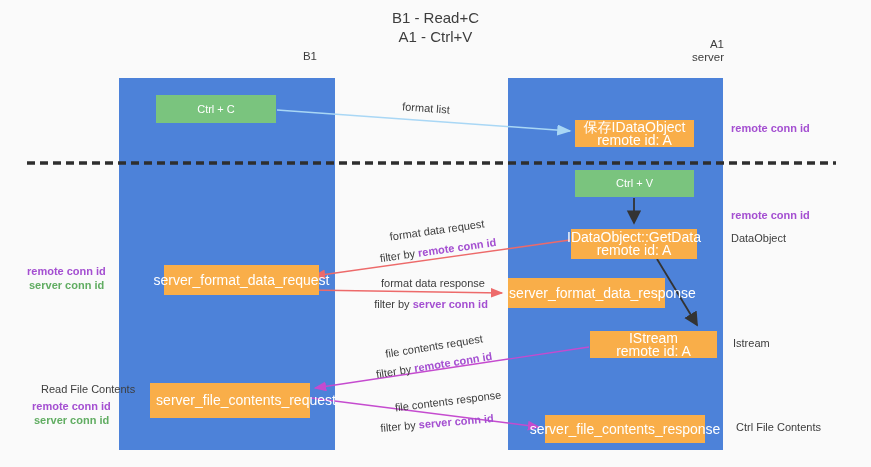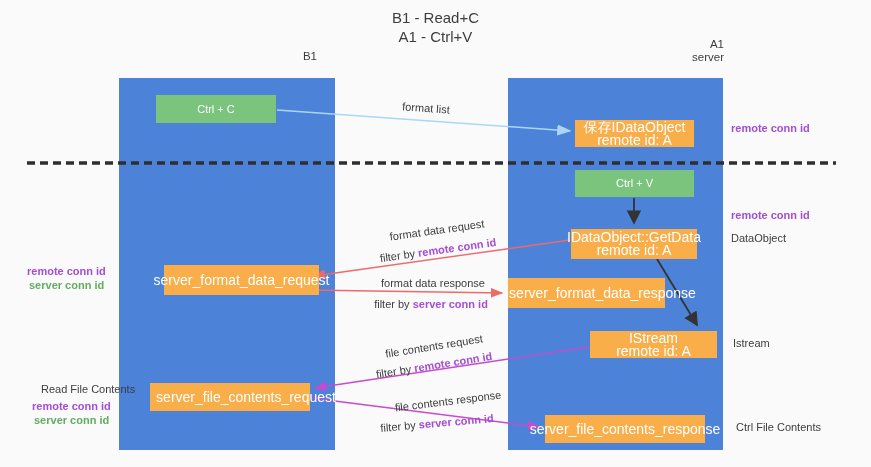--- a/index.html
+++ b/index.html
@@ -110,21 +110,21 @@
 
   <div class="node orange" style="left:508px; top:278px; width:157px; height:30px;padding-left:32px;">
     <div>server_format_data_response</div>
   </div>
 
   <div class="node orange" style="left:590px; top:331px; width:127px; height:27px;">
     <div>IStream</div>
     <div>remote id: A</div>
   </div>
 
-  <div class="node orange" style="left:150px; top:383px; width:160px; height:28px;padding-left:32px;">
+  <div class="node orange" style="left:150px; top:383px; width:160px; height:35px;padding-left:32px;">
     <div>server_file_contents_request</div>
   </div>
 
   <div class="node orange" style="left:545px; top:415px; width:160px; height:28px;">
     <div>server_file_contents_response</div>
   </div>
 
   <div class="side-label bold-purple" style="left:731px; top:122px;">remote conn id</div>
   <div class="side-label bold-purple" style="left:731px; top:209px;">remote conn id</div>
   <div class="side-label" style="left:731px; top:232px;">DataObject</div>

